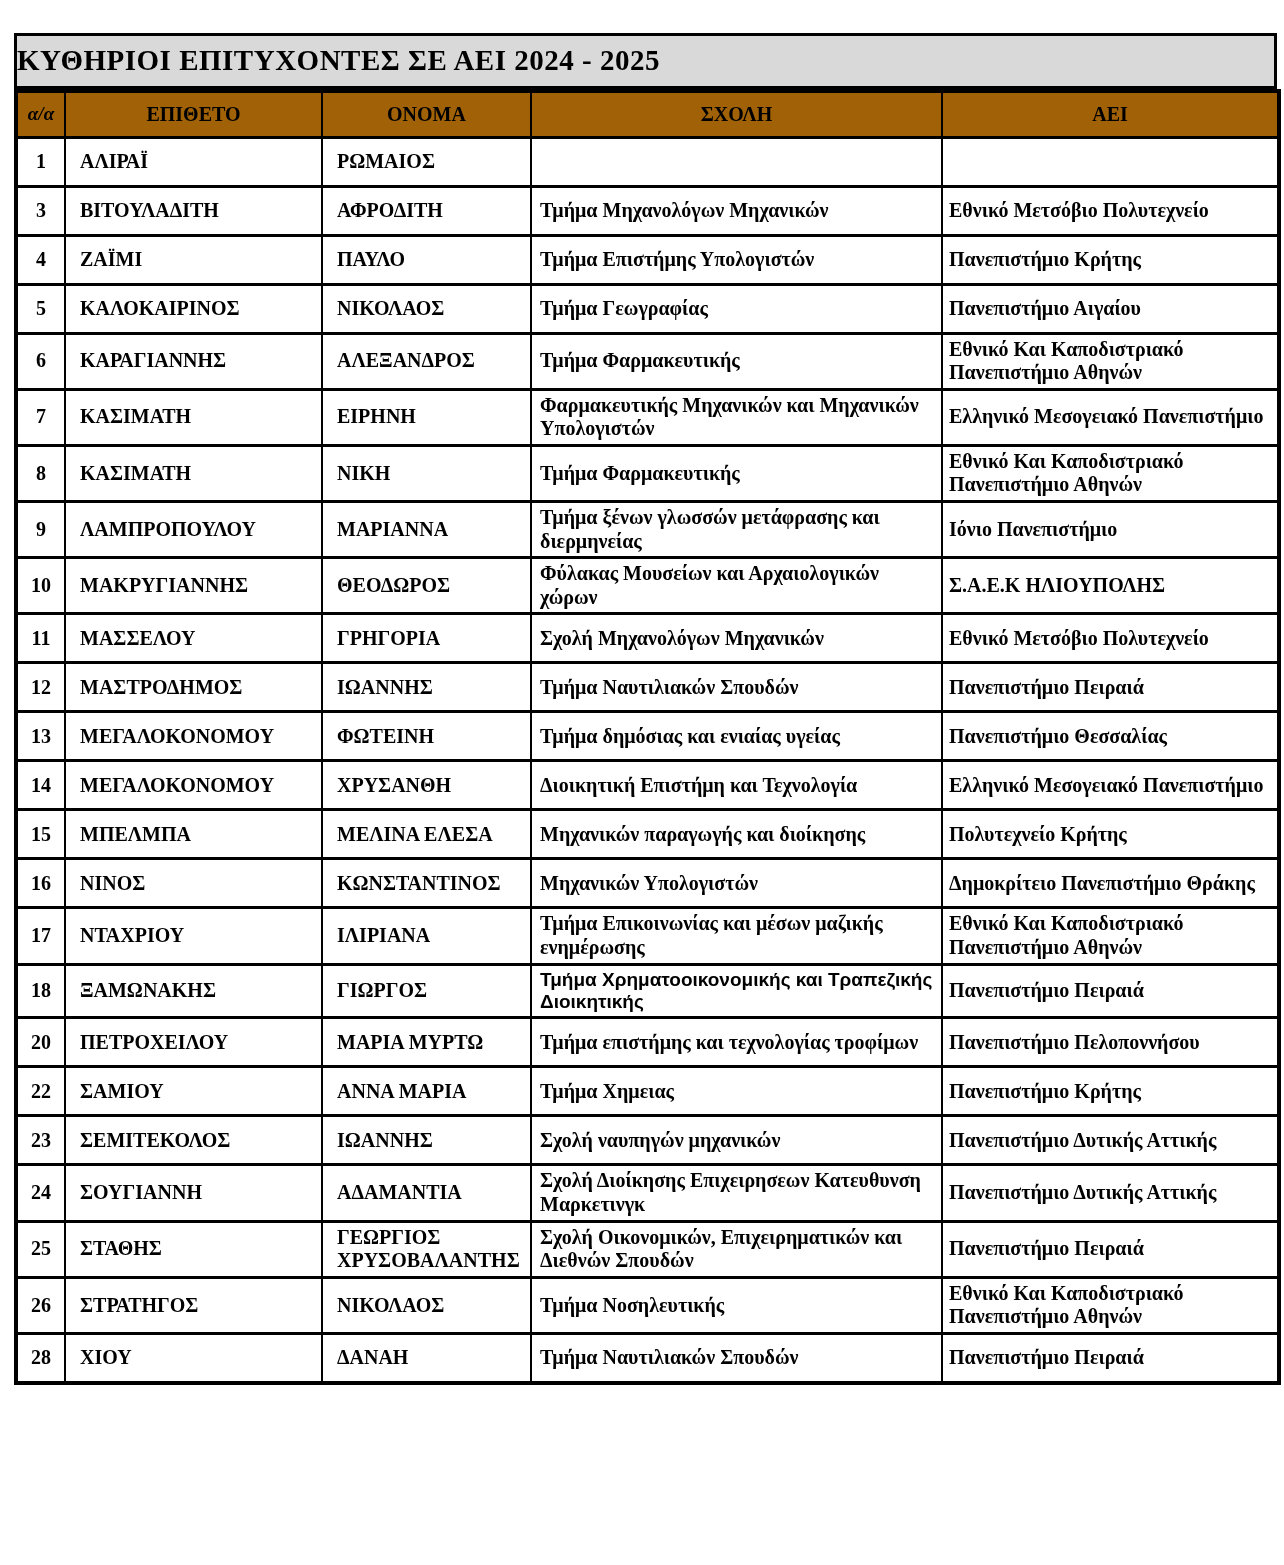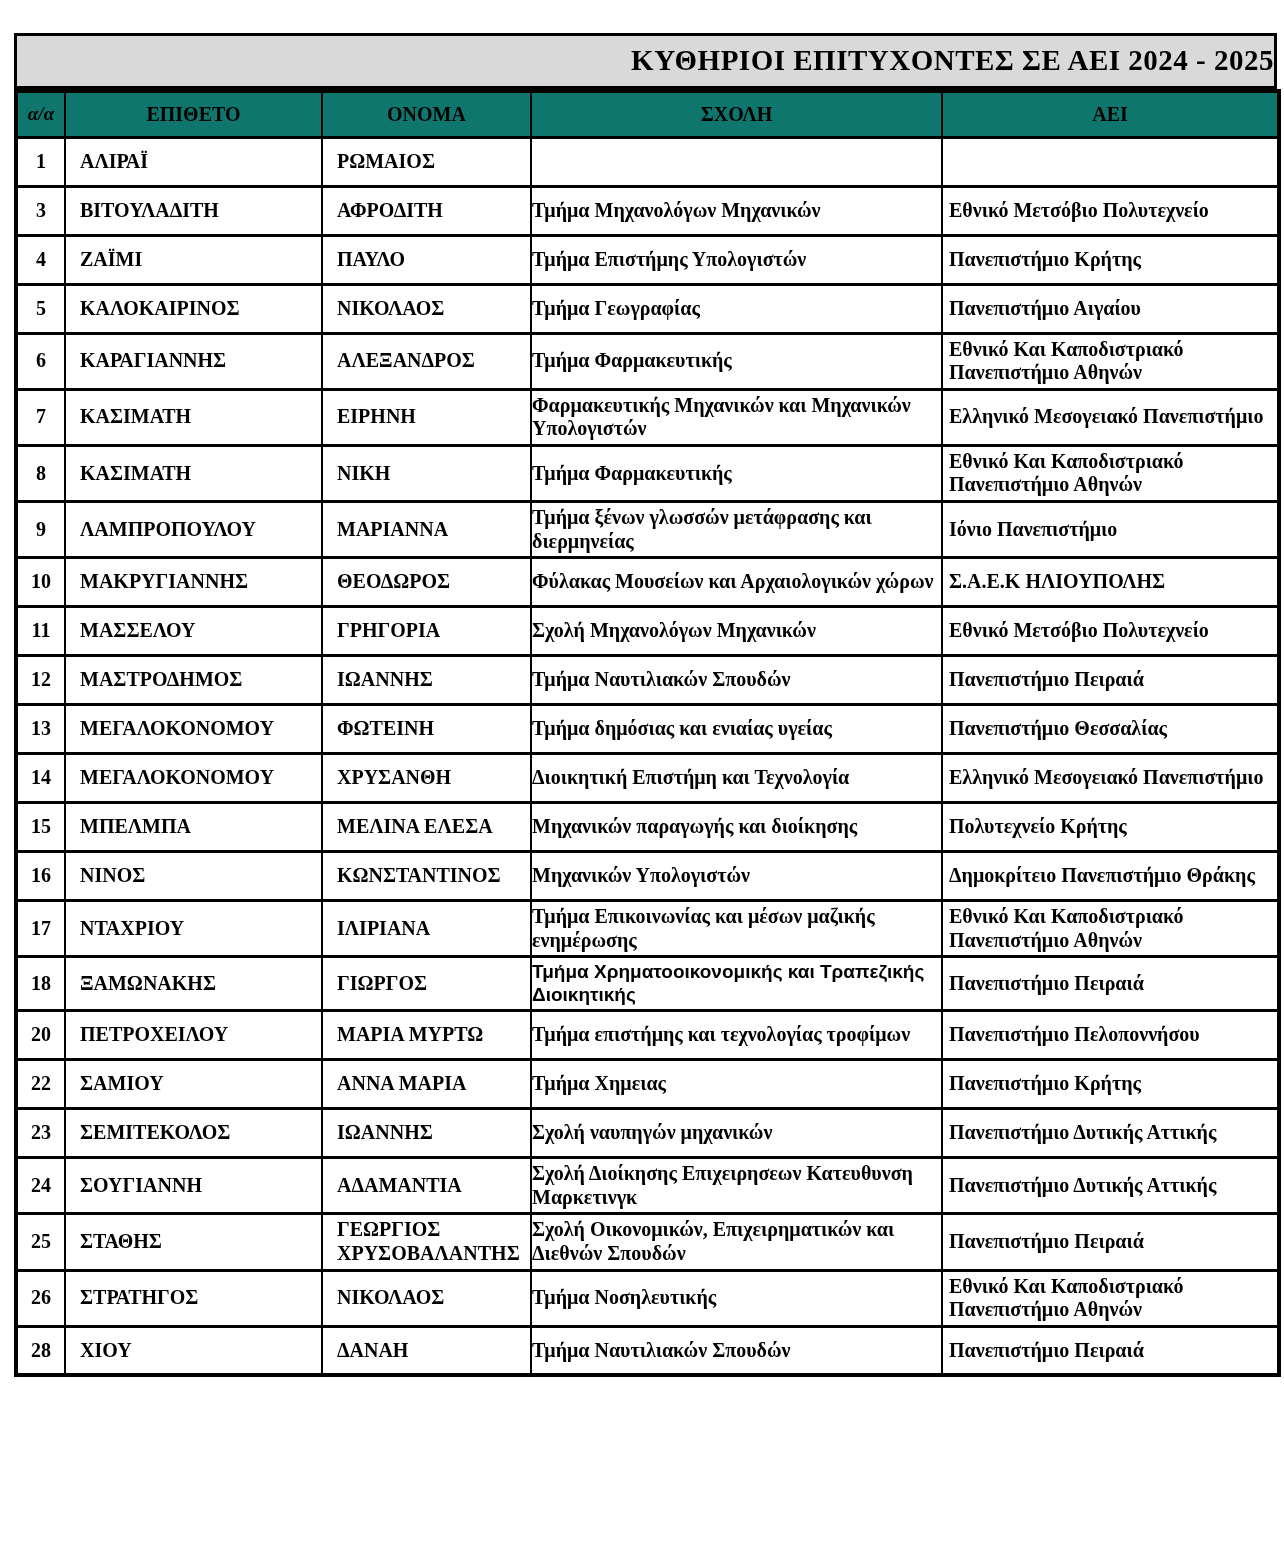--- a/index.html
+++ b/index.html
@@ -15,21 +15,21 @@
     color: #000000;
   }
   .page {
     padding: 33px 0 0 14px;
   }
   .title-box {
     box-sizing: border-box;
     width: 1263px;
     border: 3px solid #000000;
     background: #d9d9d9;
-    text-align: right;
+    text-align: left;
     font-weight: bold;
     font-size: 29px;
     letter-spacing: 0.5px;
     padding: 8px 0 9px 0;
   }
   table.results {
     width: 1263px;
     table-layout: fixed;
     border-collapse: collapse;
     border: 4px solid #000000;
@@ -41,42 +41,42 @@
     border-bottom: 3px solid #000000;
     vertical-align: middle;
     box-sizing: border-box;
     padding: 3px 5px;
   }
   th {
     font-size: 20px;
     font-weight: bold;
     text-align: center;
     height: 46px;
-    background: #0f766e;
+    background: #a16207;
   }
   th.h-num {
     font-style: italic;
     font-size: 19px;
     padding: 3px 1px;
   }
   td {
     font-size: 20px;
     font-weight: bold;
     height: 49px;
     line-height: 1.18;
   }
   td.col-num {
     text-align: center;
     padding: 3px 1px;
   }
   td.col-surname, td.col-name {
     padding-left: 14px;
   }
   td.col-school {
-    padding-left: 0;
+    padding-left: 8px;
   }
   td.col-school.sans {
     font-family: "Liberation Sans", sans-serif;
     font-size: 19px;
     border-radius: 14px;
   }
   td.col-university {
     font-weight: bold;
     padding-left: 6px;
     white-space: normal;

